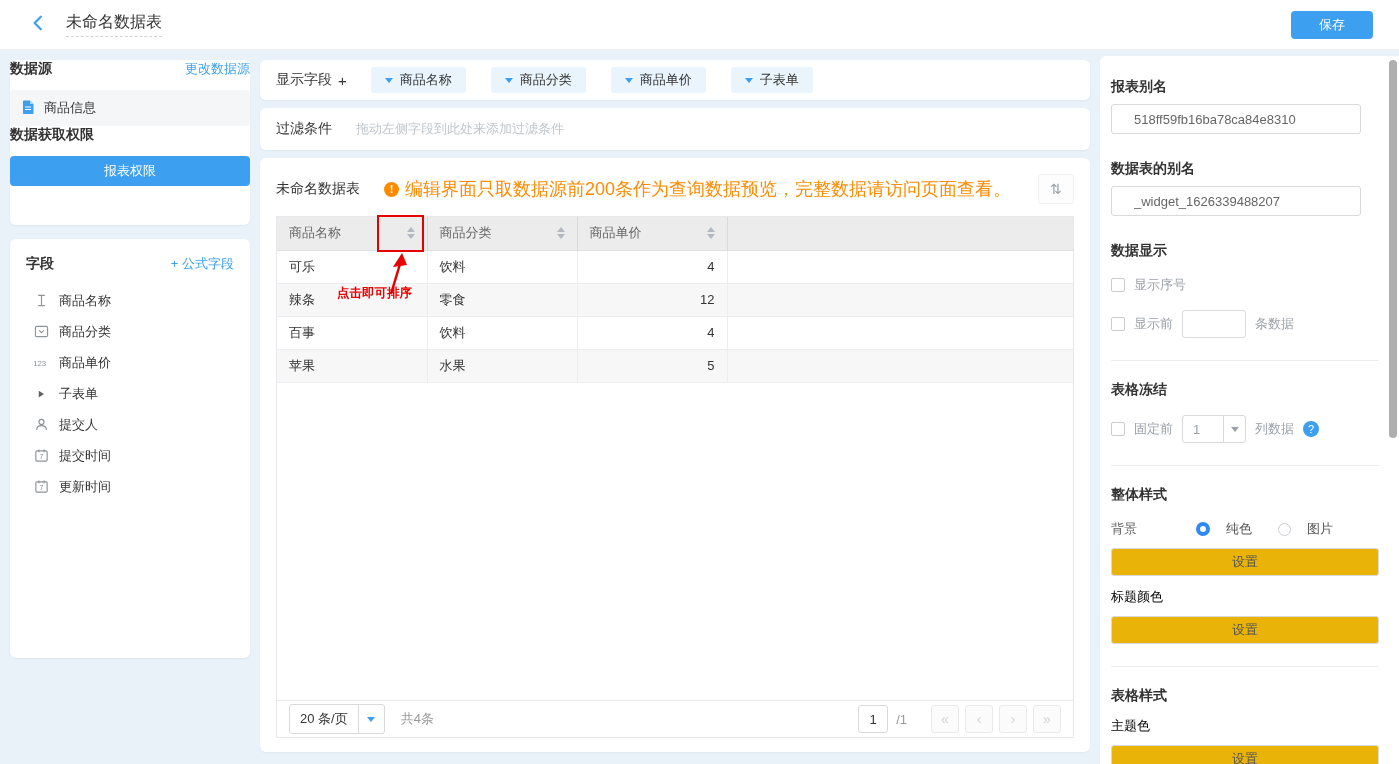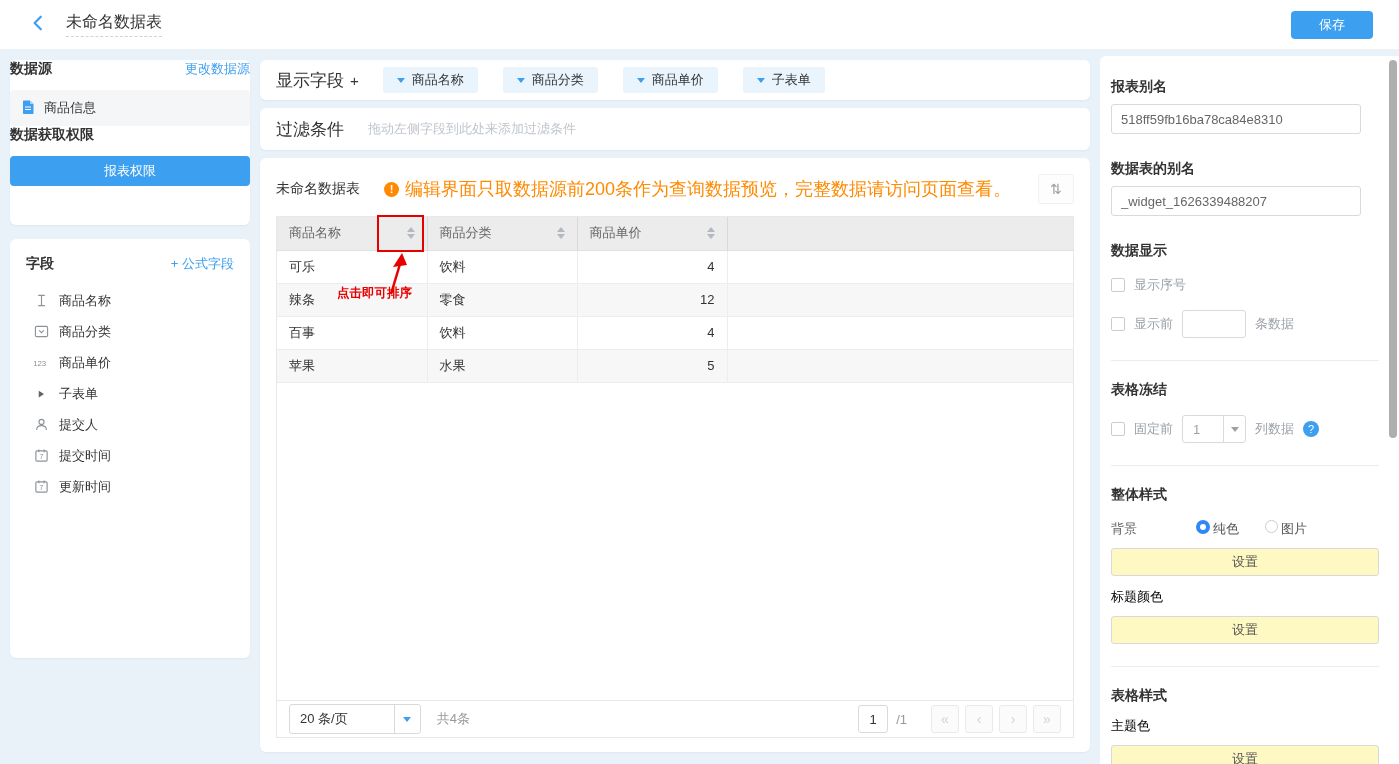--- a/index.html
+++ b/index.html
@@ -31,21 +31,21 @@
   .fields-card { margin-top:14px; height:419px; padding:16px; }
   .field-list { margin-top:12px; }
   .field-item { height:31px; display:flex; align-items:center; gap:9px; padding-left:6px; cursor:pointer; border-radius:3px; }
   .field-item .ficon { width:18px; display:flex; justify-content:center; align-items:center; }
   .field-item .flabel { font-size:13px; color:#333; }
 
   
   .mid-col { position:absolute; left:260px; top:60px; width:830px; }
   .row-card { display:flex; align-items:center; padding:0 16px; }
   .display-card { height:40px; margin-bottom:8px; }
-  .row-label { font-size:17px; color:#333; white-space:nowrap; }
+  .row-label { font-size:14px; color:#333; white-space:nowrap; }
   .plus-ico { color:#333; font-size:15px; margin-left:6px; cursor:pointer; }
   .chips { display:flex; gap:25px; margin-left:24px; }
   .chip { height:26px; background:#e9f4fd; border-radius:3px; display:flex; align-items:center; gap:7px; padding:0 14px; cursor:pointer; }
   .chip .tri-down { width:0; height:0; border-left:4px solid transparent; border-right:4px solid transparent; border-top:5px solid #3d9ff0; }
   .chip .clabel { font-size:13px; color:#333; }
   .filter-card { height:42px; margin-bottom:8px; }
   .placeholder { color:#c0c6cc; margin-left:24px; font-size:13px; }
 
   .table-card { height:594px; padding:16px; position:relative; }
   .table-card-head { display:flex; align-items:center; height:30px; }
@@ -71,56 +71,56 @@
   .sorter { display:inline-flex; flex-direction:column; gap:2px; cursor:pointer; }
   .sorter .cu { width:0; height:0; border-left:4px solid transparent; border-right:4px solid transparent; border-bottom:5px solid #b4b8bf; }
   .sorter .cd { width:0; height:0; border-left:4px solid transparent; border-right:4px solid transparent; border-top:5px solid #b4b8bf; }
 
   .red-box { position:absolute; left:100px; top:-2px; width:47px; height:37px; border:2px solid #e60000; z-index:3; }
   .red-arrow { position:absolute; left:98px; top:35px; z-index:3; }
   .red-note { position:absolute; left:60px; top:68px; color:#e60000; font-size:12.5px; font-weight:bold; z-index:3; }
 
   .pagination { position:absolute; left:0; right:0; bottom:0; height:37px; border-top:1px solid #e6e8eb;
                 display:flex; align-items:center; padding:0 12px; background:#fff; }
-  .psize { display:flex; height:30px; border:1px solid #d9d9d9; border-radius:3px; overflow:hidden; cursor:pointer;gap:36px; }
+  .psize { display:flex; height:30px; border:1px solid #d9d9d9; border-radius:3px; overflow:hidden; cursor:pointer; }
   .psize .pval { padding:0 10px; display:flex; align-items:center; color:#333; font-size:13px; }
   .psize .parrow { width:26px; border-left:1px solid #d9d9d9; display:flex; align-items:center; justify-content:center; }
   .psize .parrow i { width:0; height:0; border-left:4px solid transparent; border-right:4px solid transparent; border-top:5px solid #3d9ff0; }
   .ptotal { color:#999; margin-left:16px; }
   .pright { margin-left:auto; display:flex; align-items:center; gap:8px; }
   .pinput { width:30px; height:28px; border:1px solid #d9d9d9; border-radius:3px; text-align:center; font-size:13px; color:#333; }
   .pslash { color:#999; }
   .pnav { display:flex; gap:6px; margin-left:16px; }
   .pnav-btn { width:28px; height:28px; border:1px solid #e8eaec; border-radius:3px; background:#fbfbfb; color:#cfd3d8;
               display:flex; align-items:center; justify-content:center; font-size:14px; cursor:default; }
 
   
   .right-panel { position:absolute; left:1100px; top:56px; width:299px; height:708px; background:#fff;
                  border-radius:6px 0 0 0; padding:22px 0 0 11px; overflow:hidden; }
   .rp-title { font-size:14px; font-weight:bold; color:#333; }
-  .rp-input { width:250px; height:30px; border:1px solid #d9d9d9; border-radius:3px; padding:0 9px; font-size:13px; color:#666; margin-top:8px; }
+  .rp-input { width:250px; height:30px; border:1px solid #d9d9d9; border-radius:3px; padding:0 22px; font-size:13px; color:#666; margin-top:8px; }
   .rp-gap { height:26px; }
   .chk-row { display:flex; align-items:center; gap:9px; margin-top:16px; }
   .chk { width:14px; height:14px; border:1px solid #c9ccd2; border-radius:2px; background:#fff; cursor:pointer; flex:none; }
   .chk-label { color:#9ca2a9; font-size:13px; }
   .mini-input { width:64px; height:28px; border:1px solid #d9d9d9; border-radius:3px; padding:0 6px; font-size:13px; }
   .mini-select { display:flex; height:28px; border:1px solid #d9d9d9; border-radius:3px; overflow:hidden; cursor:pointer; }
   .mini-select .msval { width:40px; display:flex; align-items:center; padding-left:10px; color:#9ca2a9; }
   .mini-select .msarrow { width:22px; border-left:1px solid #d9d9d9; display:flex; align-items:center; justify-content:center; }
   .mini-select .msarrow i { width:0; height:0; border-left:4px solid transparent; border-right:4px solid transparent; border-top:5px solid #9ca2a9; }
   .help-ico { width:16px; height:16px; border-radius:50%; background:#3d9ff0; color:#fff; font-size:11px;
               display:flex; align-items:center; justify-content:center; cursor:pointer; }
   .divider { width:268px; height:1px; background:#ebedf0; margin:22px 0 20px 0; }
   .radio-row { display:flex; align-items:center; margin-top:16px; }
   .radio-label { color:#666; width:85px; }
-  .radio { display:flex; align-items:flex-start; gap:3px; margin-right:26px; cursor:pointer; }
+  .radio { display:flex; align-items:center; gap:16px; margin-right:26px; cursor:pointer; }
   .rdot-on { width:14px; height:14px; border:4px solid #2f88f5; border-radius:50%; background:#fff; }
   .rdot-off { width:13px; height:13px; border:1px solid #c9ccd2; border-radius:50%; background:#fff; }
   .radio-text { color:#555; }
-  .set-btn { width:268px; height:28px; background:#fef9c3; border:1px solid #d9d9d9; border-radius:3px; color:#555;
+  .set-btn { width:268px; height:28px; background:#eab308; border:1px solid #d9d9d9; border-radius:3px; color:#555;
              font-size:13px; margin-top:10px; cursor:pointer; }
   .sub-label { color:#000000; margin-top:12px; font-size:13px; }
 
   .scroll-thumb { position:absolute; right:2px; top:60px; width:8px; height:378px; background:#aeaeae; border-radius:4px; z-index:9; cursor:pointer; }
 </style>
 </head>
 <body>
 
 <div class="app">
 

